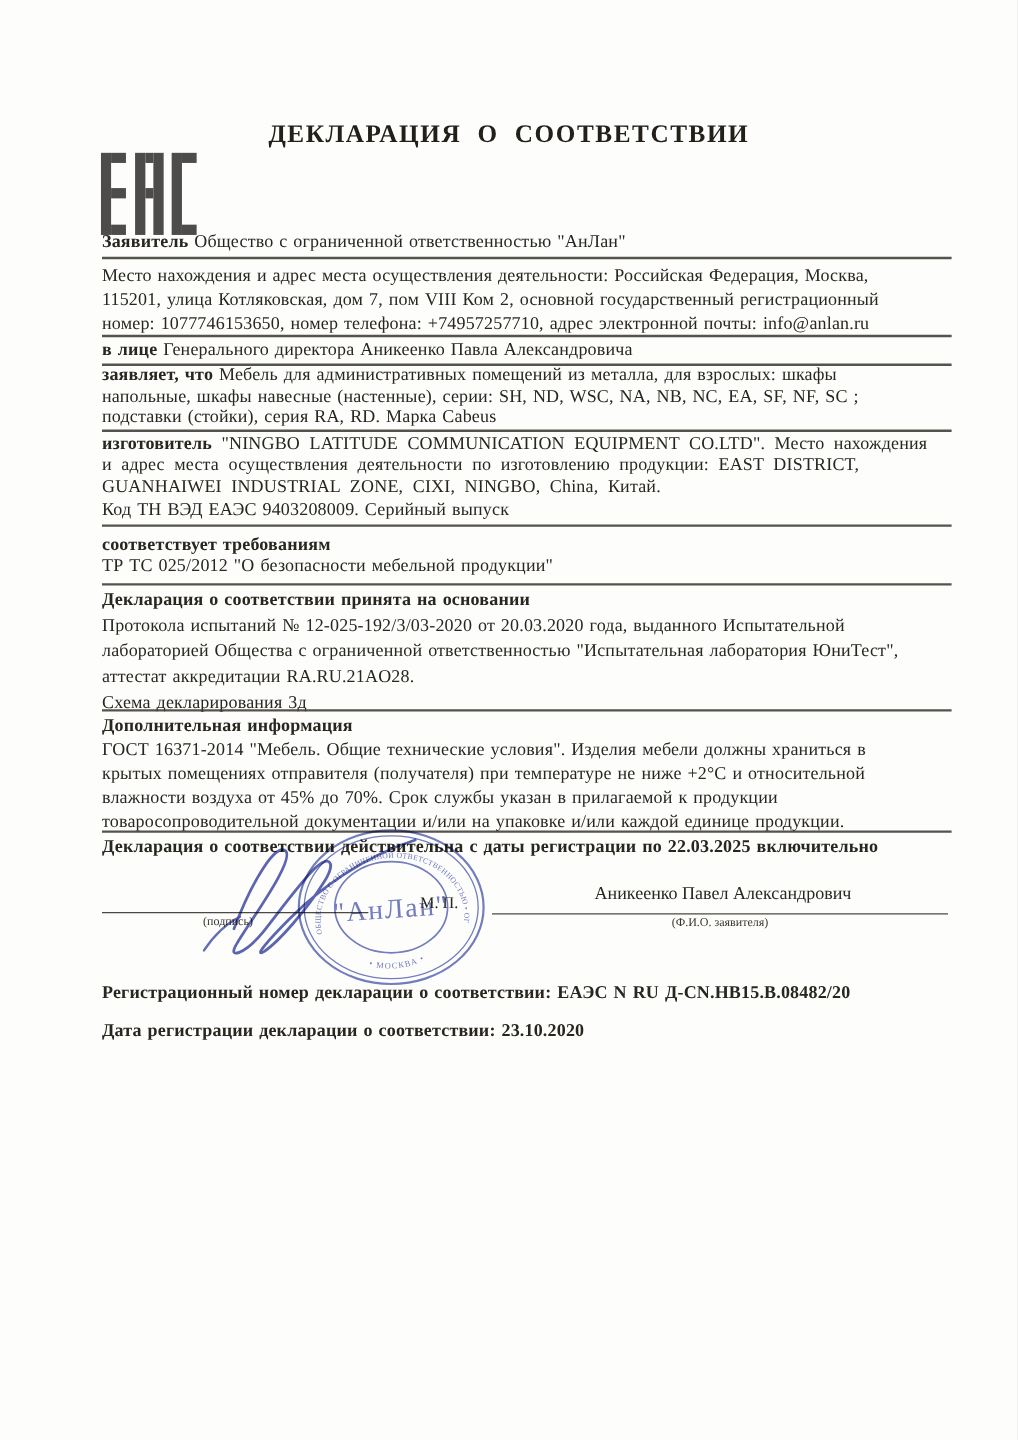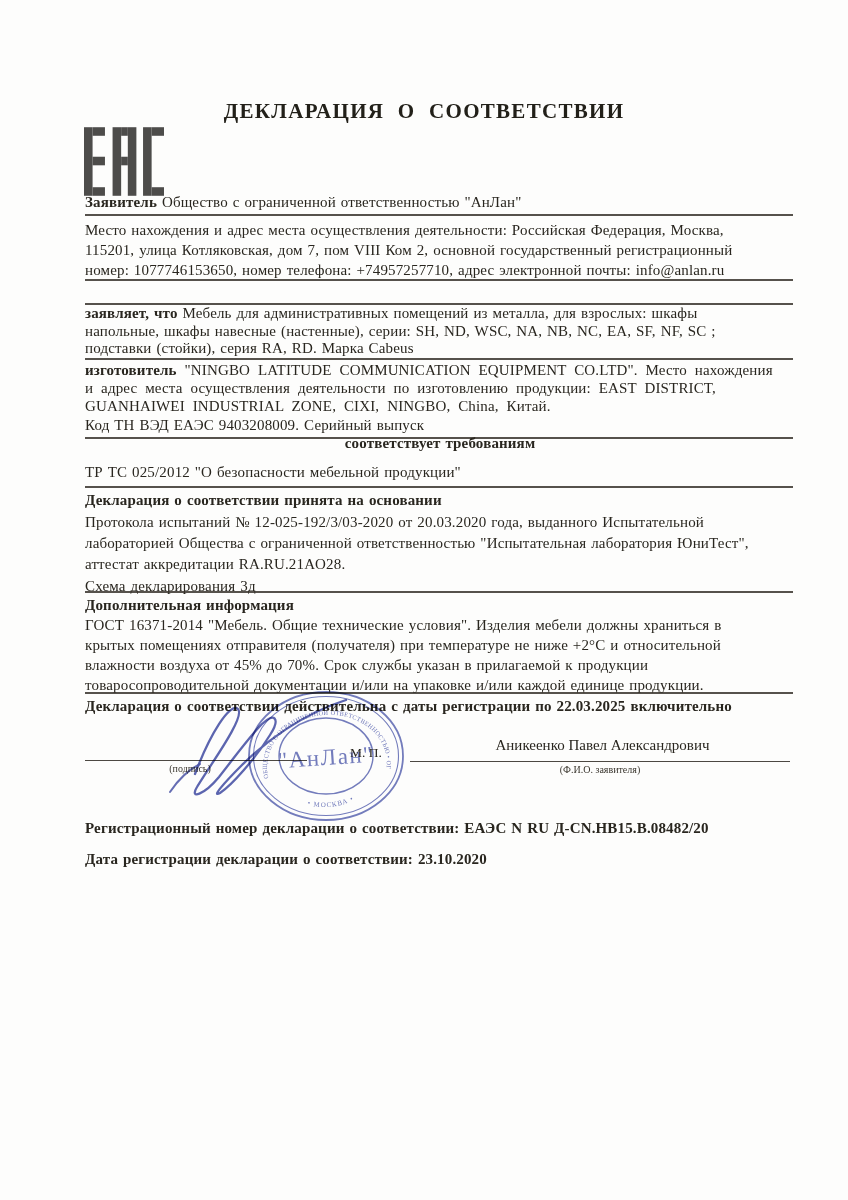--- a/index.html
+++ b/index.html
@@ -44,40 +44,44 @@
     <b>Заявитель</b>
     <span>Общество с ограниченной ответственностью "АнЛан"</span>
   </div>
   <div class="abs rule" style="top:214px;"></div>
 
   <div class="abs row pre" style="top:220px;">Место нахождения и адрес места осуществления деятельности: Российская Федерация, Москва,
 115201, улица Котляковская, дом 7, пом VIII Ком 2, основной государственный регистрационный
 номер: 1077746153650, номер телефона: +74957257710, адрес электронной почты: info@anlan.ru</div>
   <div class="abs rule" style="top:279px;"></div>
 
+  <div class="abs row" style="top:282px;">
+    <b>в лице</b>
+    <span>Генерального директора Аникеенко Павла Александровича</span>
+  </div>
   <div class="abs rule" style="top:303px;"></div>
 
   <div class="abs row" style="top:305px;line-height:17.5px;">
     <b>заявляет, что</b>
     <span class="pre">Мебель для административных помещений из металла, для взрослых: шкафы
 напольные, шкафы  навесные (настенные), серии: SH, ND, WSC, NA, NB, NC, EA,  SF, NF, SC ;
 подставки (стойки), серия RA, RD. Марка Cabeus</span>
   </div>
   <div class="abs rule" style="top:358px;"></div>
 
   <div class="abs row" style="top:361px;line-height:18px;word-spacing:4px;">
     <b>изготовитель</b>
     <span class="pre">"NINGBO LATITUDE COMMUNICATION EQUIPMENT CO.LTD". Место нахождения
 и адрес места осуществления деятельности по изготовлению продукции: EAST DISTRICT,
 GUANHAIWEI INDUSTRIAL ZONE, CIXI, NINGBO, China, Китай.</span>
   </div>
   <div class="abs row" style="top:415px;">Код ТН ВЭД ЕАЭС 9403208009. Серийный выпуск</div>
   <div class="abs rule" style="top:437px;"></div>
 
-  <div class="abs row boldline" style="top:433px;text-align:center;">соответствует требованиям</div>
+  <div class="abs row boldline" style="top:444px;">соответствует требованиям</div>
   <div class="abs row" style="top:462px;">ТР ТС 025/2012 "О безопасности мебельной продукции"</div>
   <div class="abs rule" style="top:486px;"></div>
 
   <div class="abs row boldline" style="top:490px;">Декларация о соответствии принята на основании</div>
   <div class="abs row pre" style="top:512px;line-height:21px;">Протокола испытаний № 12-025-192/3/03-2020 от 20.03.2020 года, выданного Испытательной
 лабораторией Общества с ограниченной ответственностью "Испытательная лаборатория ЮниТест",
 аттестат аккредитации RA.RU.21AO28.</div>
   <div class="abs row" style="top:576px;">Схема декларирования 3д</div>
   <div class="abs rule" style="top:591px;"></div>
 

